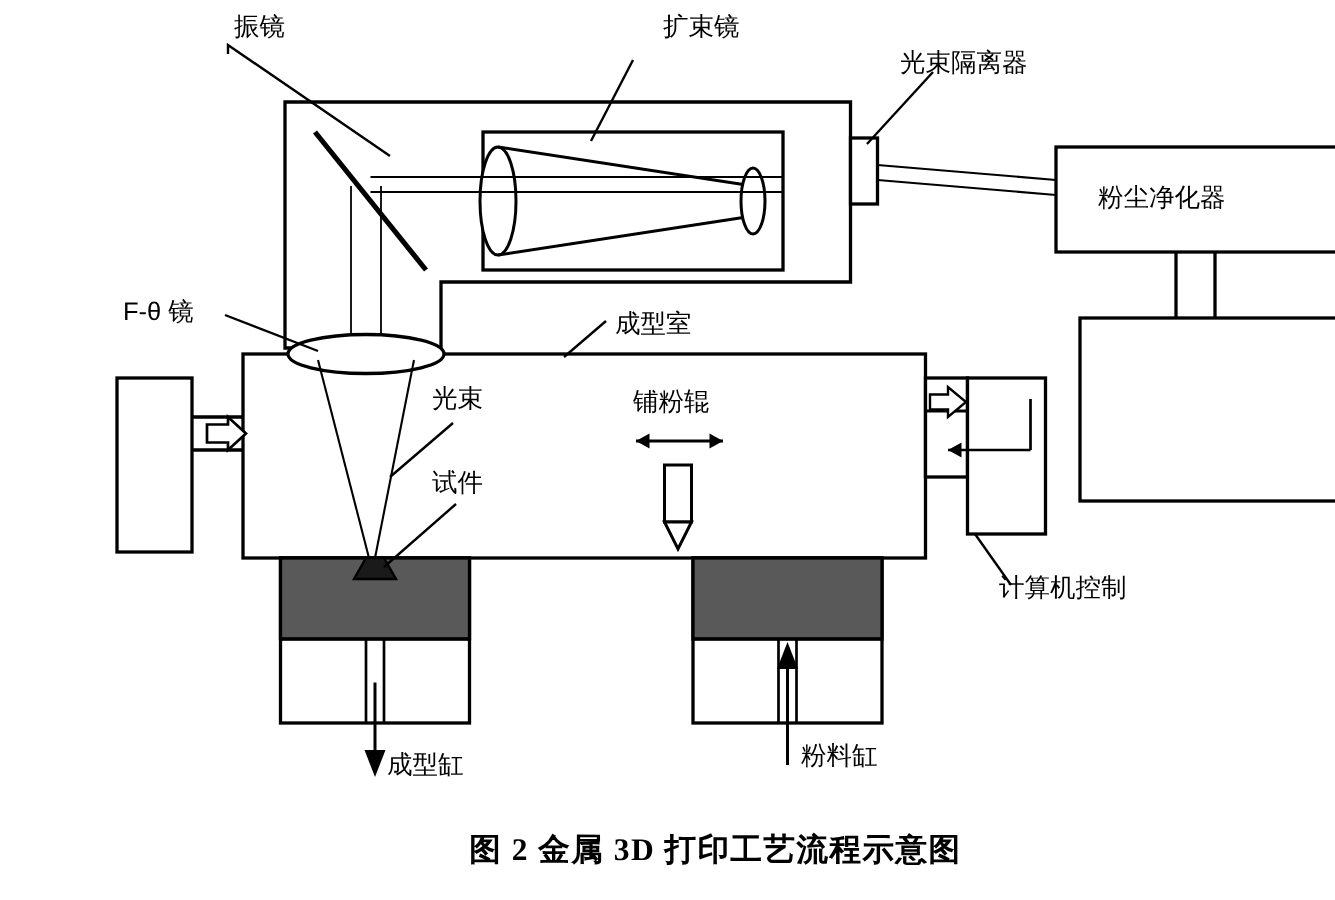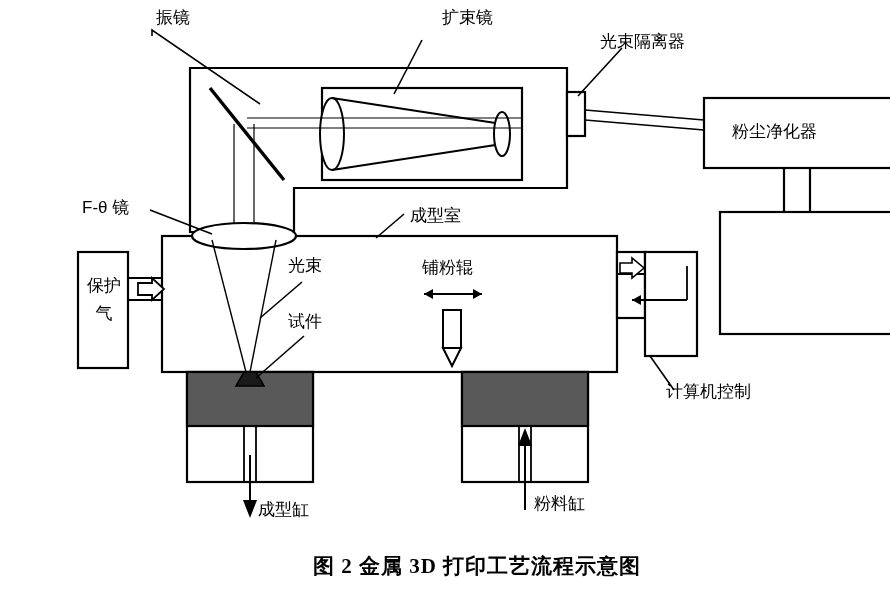--- a/index.html
+++ b/index.html
@@ -197,22 +197,20 @@
 
   <div class="lbl" style="left:568px; top:32px;">光束隔离器</div>
 
   <div class="lbl" style="left:700px; top:122px;">粉尘净化器</div>
 
 
   <div class="lbl" style="left:50px; top:198px;">F-θ 镜</div>
 
   <div class="lbl" style="left:378px; top:206px;">成型室</div>
 
-  <div class="lbl" style="left:52px; top:272px; width:40px; text-align:center; line-height:28px;">保护
-气</div>
 
   <div class="lbl" style="left:256px; top:256px;">光束</div>
 
   <div class="lbl" style="left:390px; top:258px;text-align:center;">铺粉辊</div>
 
   <div class="lbl" style="left:256px; top:312px;">试件</div>
 
   <div class="lbl" style="left:634px; top:382px;">计算机控制</div>
 
   <div class="lbl" style="left:226px; top:500px;">成型缸</div>

